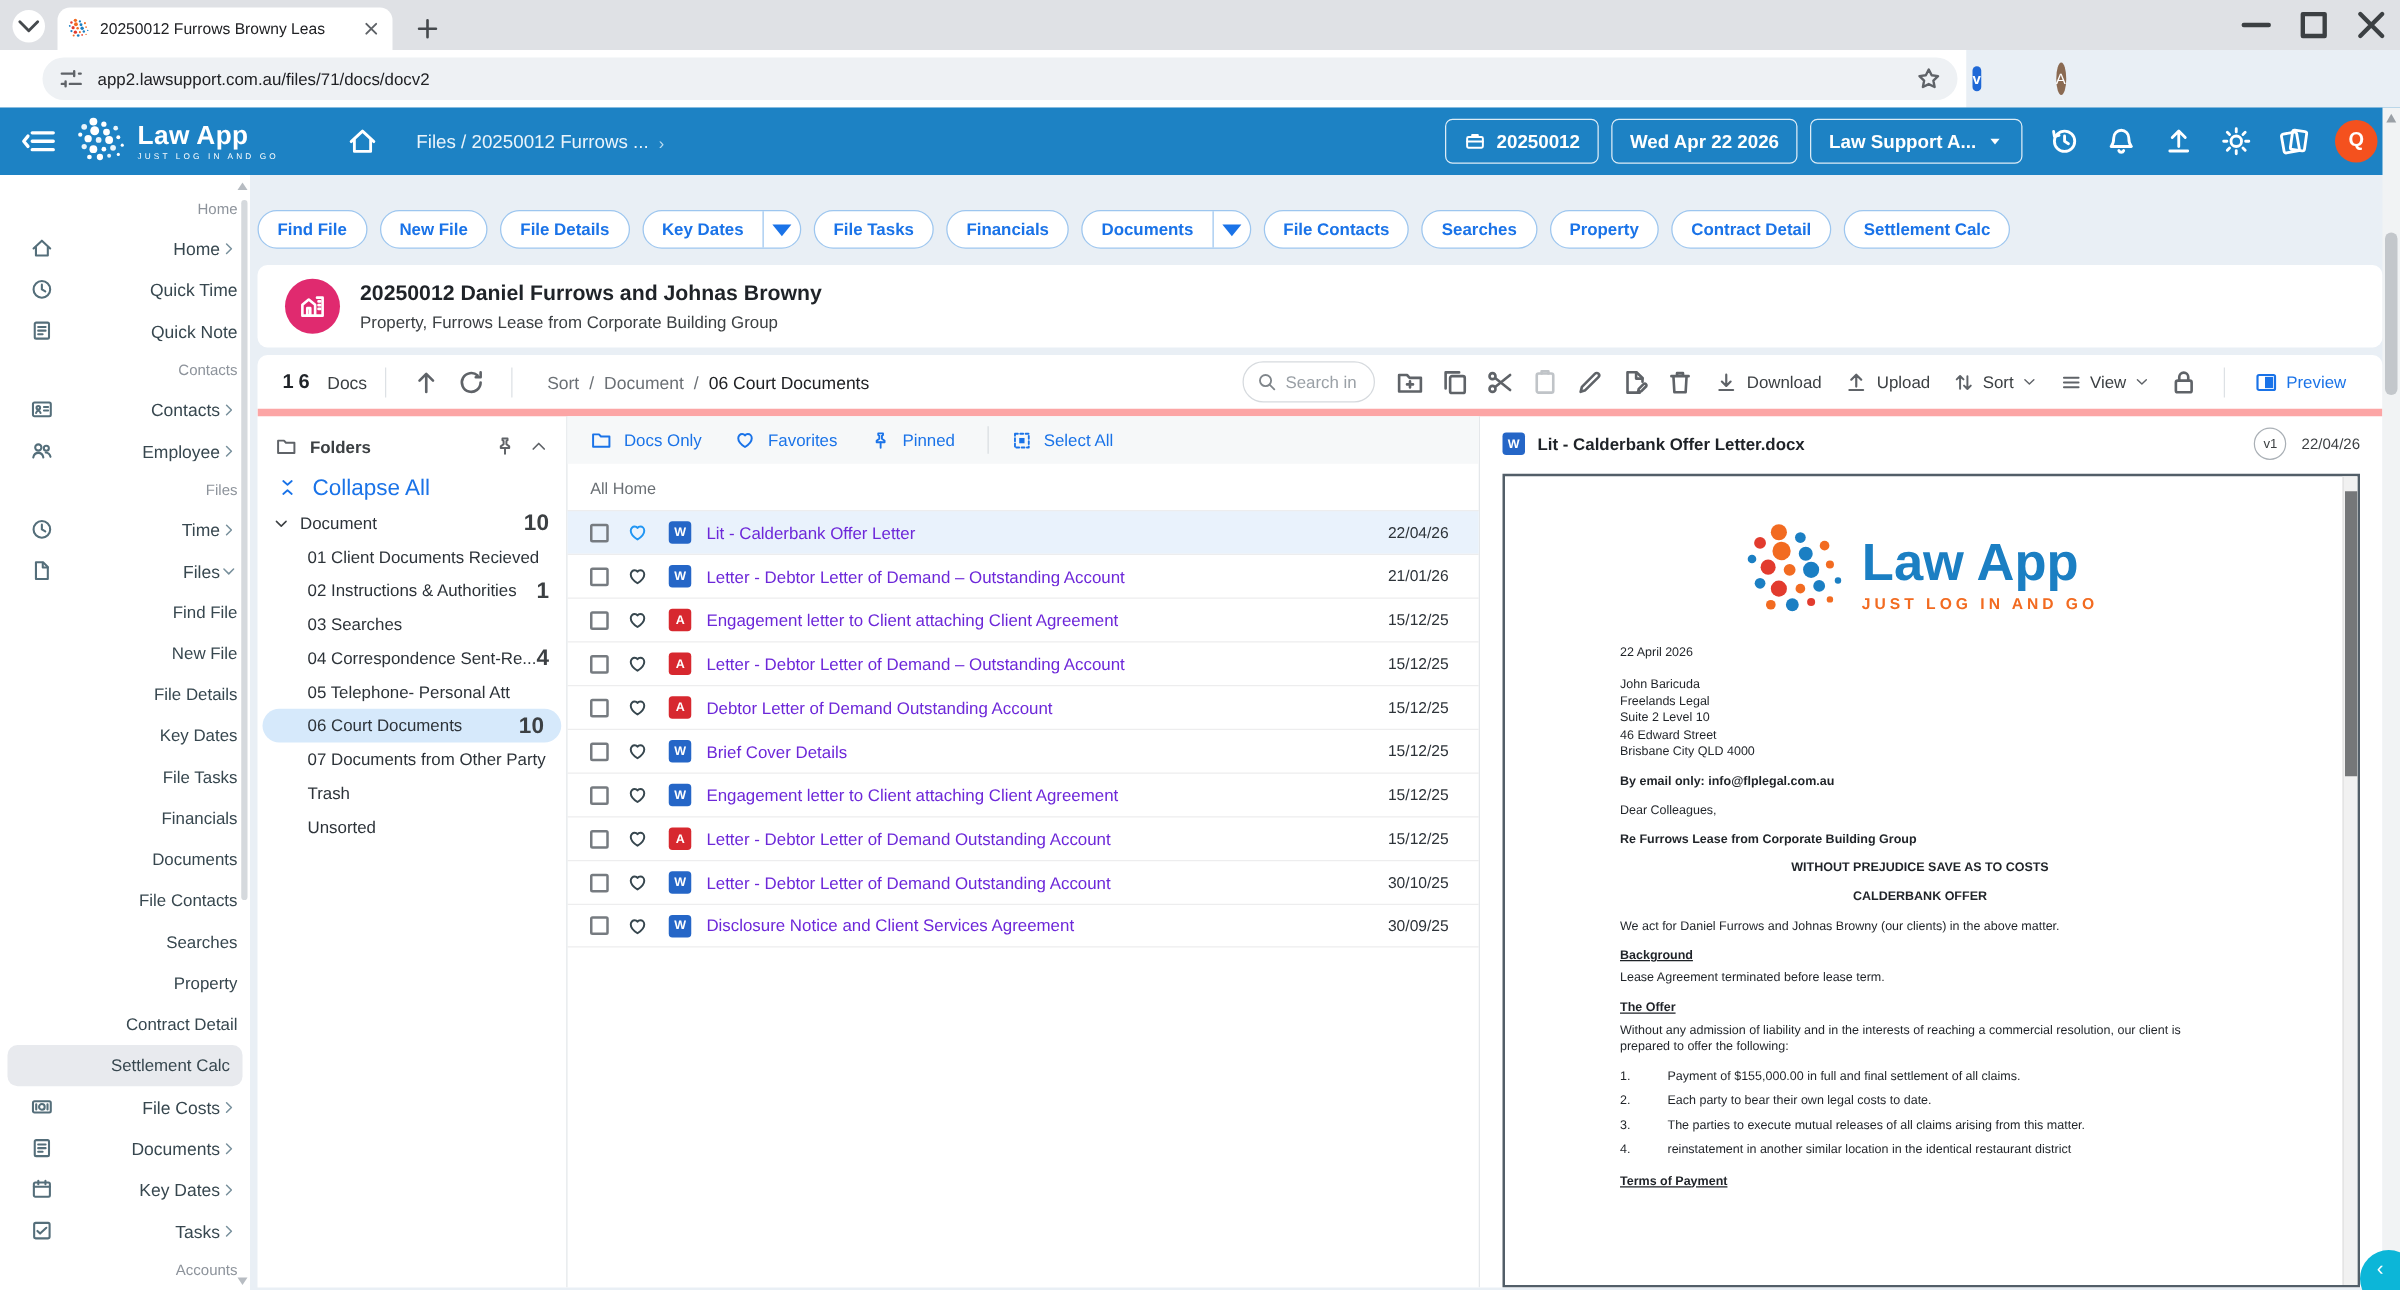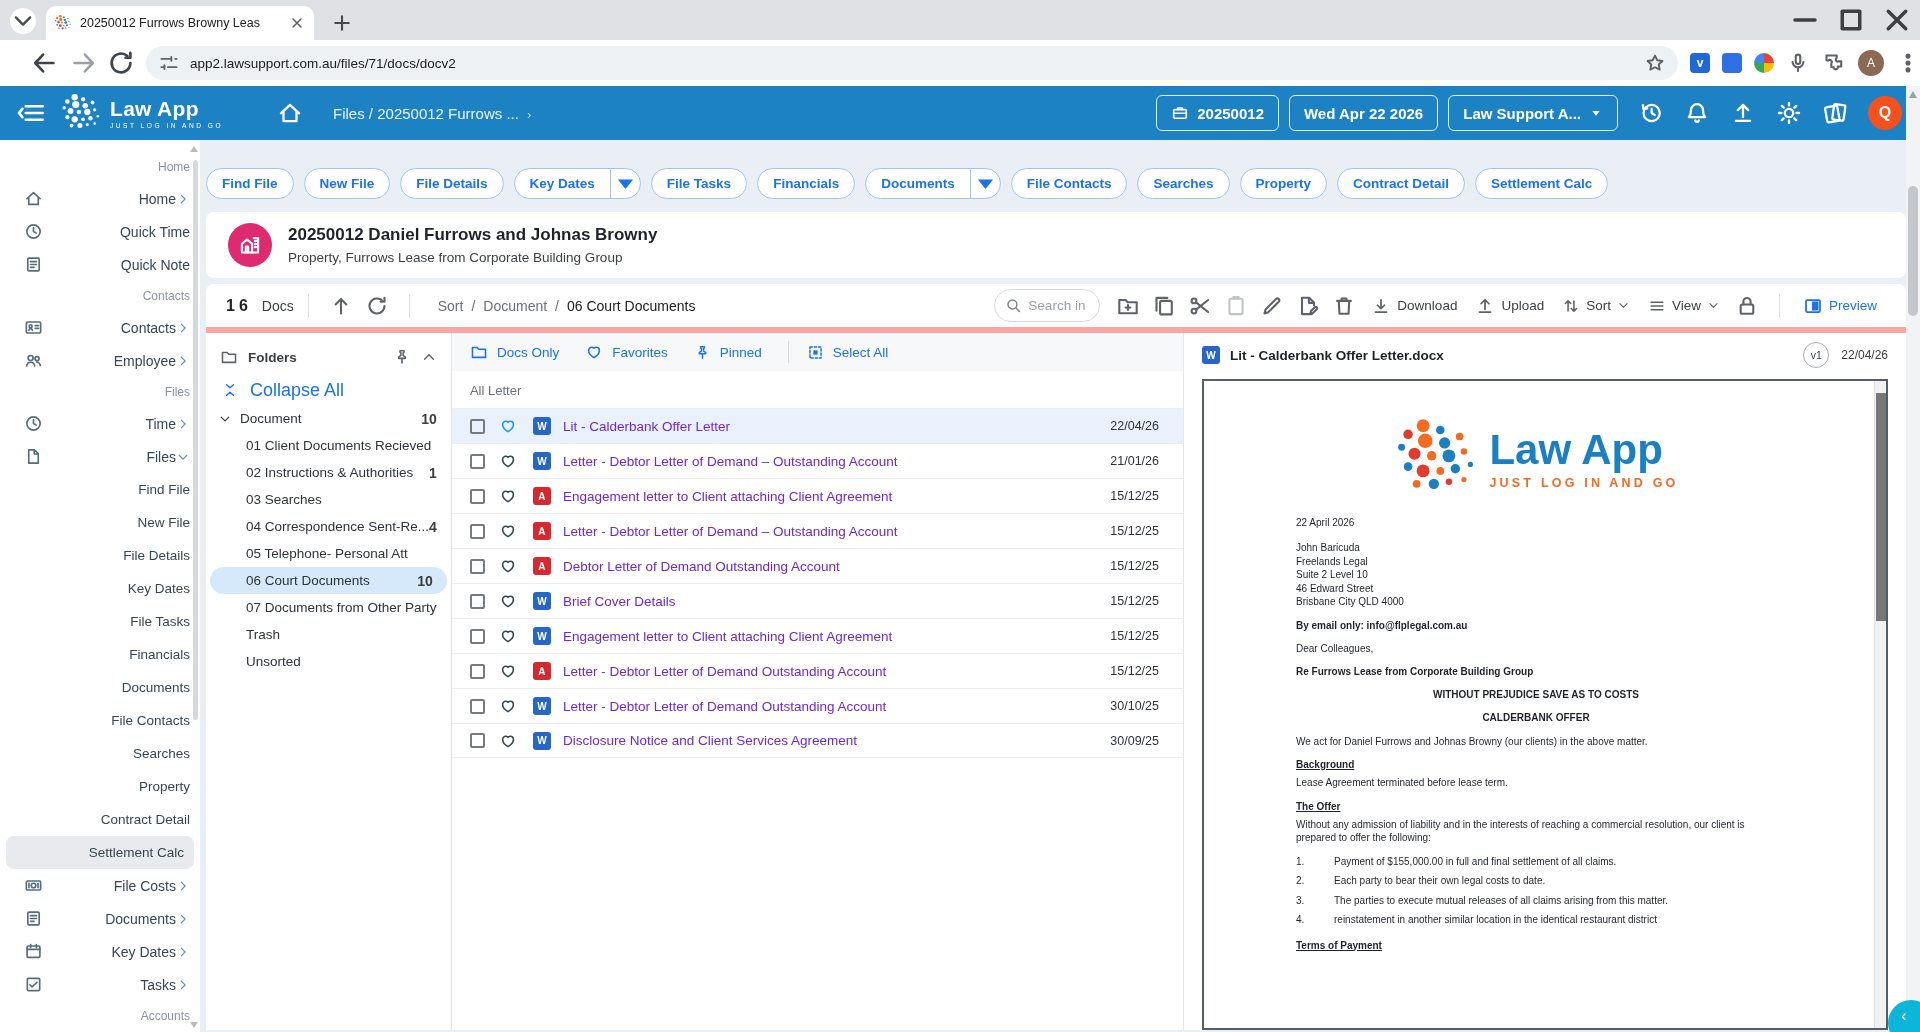--- a/index.html
+++ b/index.html
@@ -9,21 +9,21 @@
 
   
   .tabstrip { position:absolute; left:0; top:0; width:1920px; height:40px; background:#dfe1e5; }
   .tabsearch { position:absolute; left:10px; top:8px; width:26px; height:26px; border-radius:50%; background:#fff; color:#45494d; }
   .tab { position:absolute; left:46px; top:6px; width:268px; height:34px; background:#fff; border-radius:10px 10px 0 0; display:flex; align-items:center; padding:0 8px; }
   .tab-fav { width:18px; height:18px; margin-right:8px; }
   .tab-title { font-size:12.5px; color:#202124; white-space:nowrap; overflow:hidden; flex:1; }
   .tab-close { width:18px; height:18px; color:#5f6368; border-radius:50%; }
   .newtab { position:absolute; left:330px; top:11px; width:24px; height:24px; color:#45494d; }
   .wctrl { position:absolute; top:0; height:40px; width:46px; color:#3c4043; display:flex; align-items:center; justify-content:center; }
-  .urlbar { position:absolute; left:0; top:40px; width:1920px; height:46px; background:#fff; display:flex; align-items:center;justify-content:flex-end; }
+  .urlbar { position:absolute; left:0; top:40px; width:1573px; height:46px; background:#fff; display:flex; align-items:center; }
   .navbtn { width:30px; height:30px; color:#3f4449; margin-left:8px; }
   .navbtn.dim { color:#9aa0a6; }
   .omnibox { height:34px; flex:0 0 1532px; margin-left:10px; background:#eef1f4; border-radius:17px; display:flex; align-items:center; padding:0 12px; }
   .omni-url { font-size:13.5px; color:#202124; flex:1; margin-left:10px; }
   .ombtn { width:22px; height:22px; color:#5f6368; }
   .extbtn { width:24px; height:24px; color:#5f6368; margin-left:12px; }
   .ext-vimeo { width:20px; height:20px; border-radius:4px; background:#1f68d6; color:#fff; font-size:12px; font-weight:bold; }
   .ext-blue { width:20px; height:20px; border-radius:4px; background:#2f6fe4; }
   .ext-color { width:20px; height:20px; border-radius:50%; background:conic-gradient(#ea4335 0 25%,#fbbc04 0 50%,#34a853 0 75%,#4285f4 0); }
   .ext-avatar { width:26px; height:26px; border-radius:50%; background:#8a6a52; color:#fff; font-size:12px; }
@@ -94,21 +94,21 @@
 
   .cols { flex:1; display:flex; min-height:0; }
   .fcol { flex:0 0 236px; border-right:1px solid #e4e7ea; padding-top:6px; }
   .fhead { height:36px; display:flex; align-items:center; padding:0 14px; color:#3c4043; }
   .fhead .ic { color:#5f6368; }
   .fhead .ftit { font-size:13.5px; font-weight:bold; margin-left:10px; flex:1; }
   .collapse-row { height:30px; display:flex; align-items:center; padding:0 16px; color:#1a73e8; font-size:18px; gap:12px; cursor:pointer; }
   .frow { height:27px; display:flex; align-items:center; font-size:13.5px; color:#2d3339; padding:0 14px 0 12px; cursor:pointer; }
   .frow .fcaret { width:14px; height:14px; color:#3c4043; margin-right:8px; }
   .frow .fname { flex:1; white-space:nowrap; overflow:hidden; }
-  .frow .fcnt { font-size:14px; color:#3c4043; font-weight:bold; }
+  .frow .fcnt { font-size:18px; color:#3c4043; font-weight:bold; }
   .frow.child { padding-left:40px; }
   .frow.sel { background:#d6e9fb; border-radius:14px; margin:0 4px; padding-left:36px; }
 
   .lcol { flex:1; border-right:1px solid #e4e7ea; display:flex; flex-direction:column; min-width:0; }
   .filterbar { height:38px; background:#f6f8f9; display:flex; align-items:center; padding:0 18px; flex:0 0 38px; }
   .fitem { display:flex; align-items:center; gap:9px; color:#1a73e8; font-size:13.5px; margin-right:26px; cursor:pointer; }
   .fdiv { width:1px; height:22px; background:#d9dde1; margin:0 18px 0 0; }
   .allitems { font-size:13px; color:#6b7075; padding:12px 0 10px 18px; }
   .drow { height:35px; display:flex; align-items:center; padding:0 24px 0 18px; border-top:1px solid #ededee; cursor:pointer; }
   .drow:last-child { border-bottom:1px solid #ededee; }
@@ -945,21 +945,21 @@
           <div class="fitem">
             <span class="ic" style="width:17px;height:17px">
                 <svg width="100%" height="100%" viewBox="0 0 16 16" fill="none" stroke="currentColor" stroke-width="1.4" stroke-linecap="round" stroke-linejoin="round">
                   <rect x="2.8" y="2.8" width="10.4" height="10.4" stroke-dasharray="2.2 1.8"></rect>
                   <rect x="6" y="6" width="4" height="4" fill="currentColor" stroke="none"></rect>
                 </svg>
               </span>
             <span>Select All</span>
           </div>
         </div>
-        <div class="allitems">All Letter</div>
+        <div class="allitems">All Home</div>
         <div>
 
         <div class="drow sel">
               <span class="cbx"></span>
               <span class="heart ic fav">
                 <svg width="100%" height="100%" viewBox="0 0 16 16" fill="none" stroke="currentColor" stroke-width="1.4" stroke-linecap="round" stroke-linejoin="round">
                   <path d="M8 13S3.2 10 3.2 6.8C3.2 5 4.5 3.8 6 3.8c.9 0 1.6.4 2 1 .4-.6 1.1-1 2-1 1.5 0 2.8 1.2 2.8 3C12.8 10 8 13 8 13z"></path>
                 </svg>
               </span>
               <span class="ficon">W</span>

